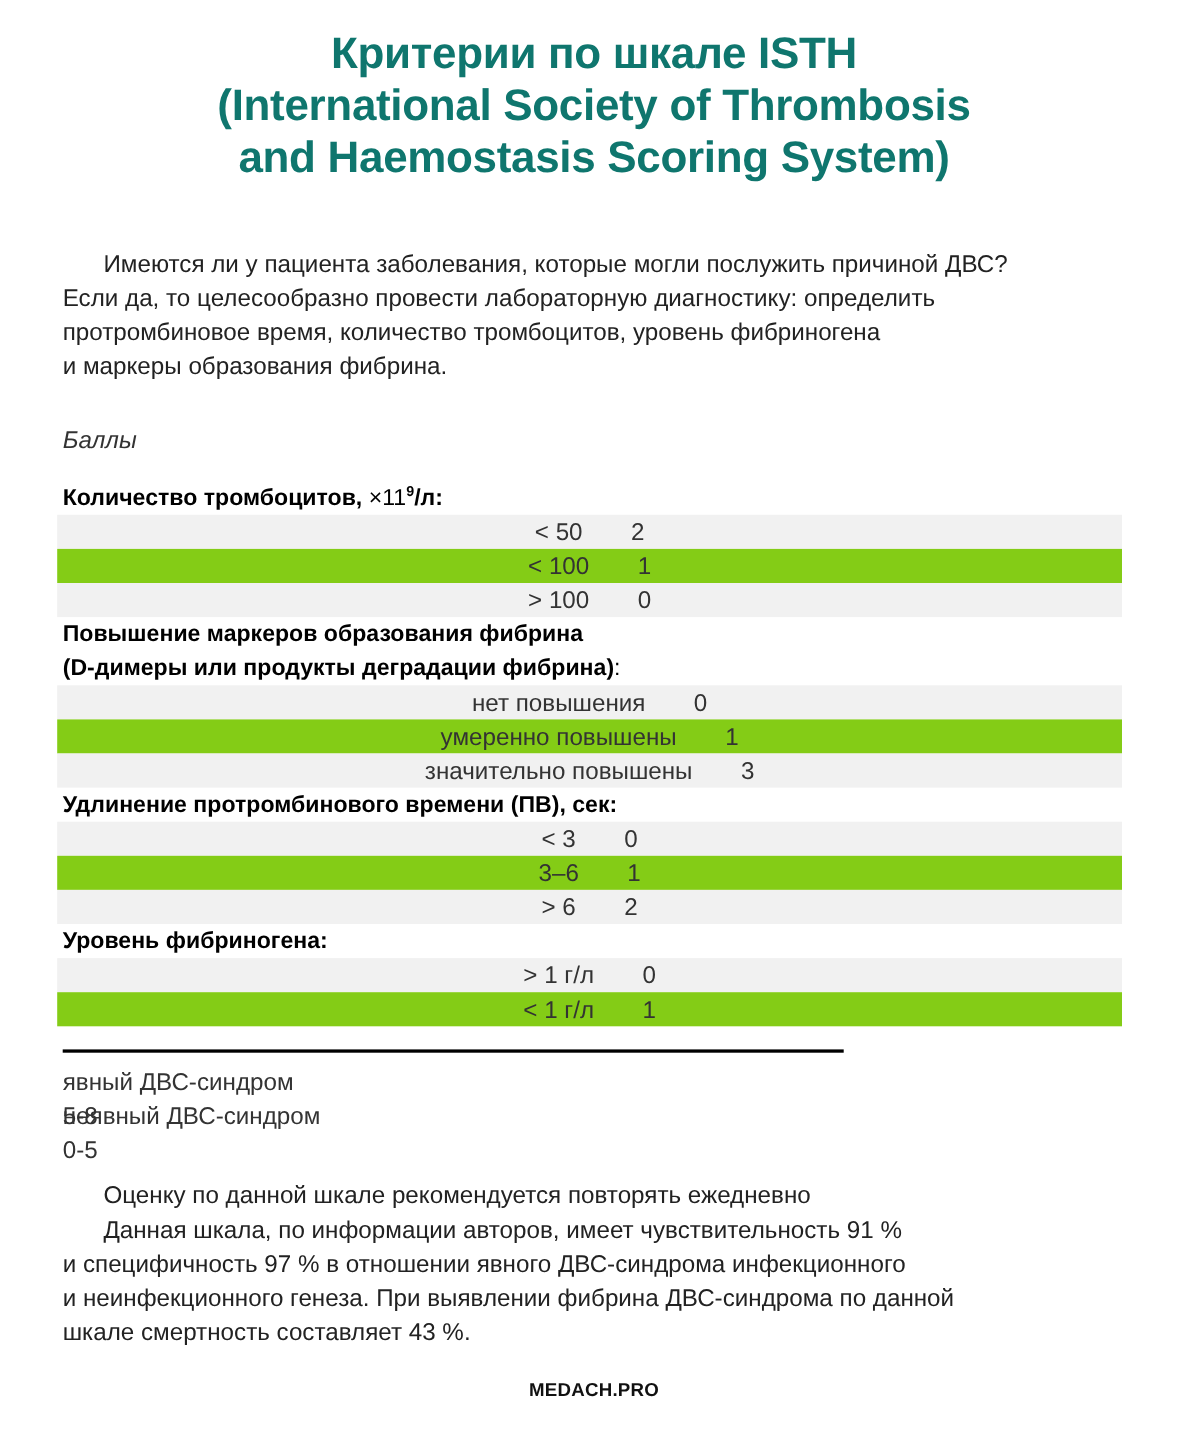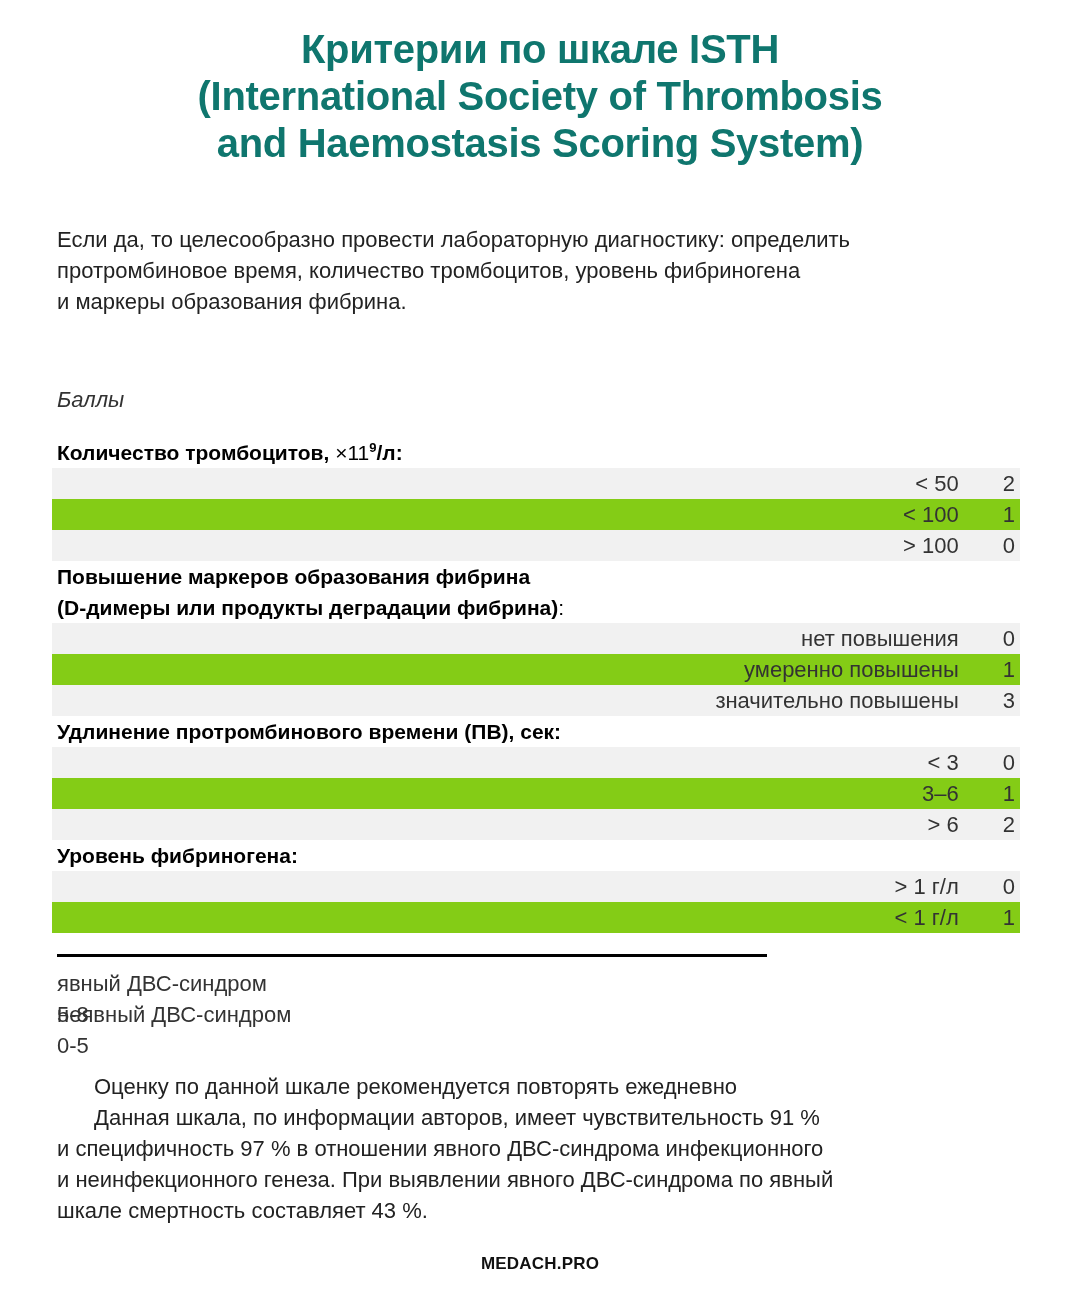--- a/index.html
+++ b/index.html
@@ -27,21 +27,21 @@
   .table {
     position: absolute; left: 52px; top: 437px; width: 968px;
   }
   .section-title {
     font-weight: bold; font-size: 21px; line-height: 31px; height: 31px;
     padding-left: 5px; color: #000; white-space: nowrap;
   }
   .section-title .unit-plain { font-weight: normal; }
   .section-title sup { font-size: 13px; line-height: 0; }
   .row {
-    height: 31px; line-height: 31px; display: flex; justify-content: flex-end;
+    height: 31px; line-height: 31px; display: flex; justify-content: center;
     font-size: 22px; color: #333; padding: 0 5px; gap: 44px;
   }
   .row.odd { background: #f1f1f1; }
   .row.even { background: #84cc16; }
   .rule {
     position: absolute; left: 57px; top: 954px; width: 710px; height: 3px; background: #000;
   }
   .summary {
     position: absolute; left: 57px; top: 968px; width: 958px;
     font-size: 22px; color: #333;
@@ -61,20 +61,21 @@
 </head>
 <body>
 
 <div class="title">
   <div>Критерии по шкале ISTH</div>
   <div>(International Society of Thrombosis</div>
   <div>and Haemostasis Scoring System)</div>
 </div>
 
 <div class="intro">
+  <div class="line indent">Имеются ли у пациента заболевания, которые могли послужить причиной ДВС?</div>
   <div class="line">Если да, то целесообразно провести лабораторную диагностику: определить</div>
   <div class="line">протромбиновое время, количество тромбоцитов, уровень фибриногена</div>
   <div class="line">и маркеры образования фибрина.</div>
 </div>
 
 <div class="table-head">
   <span>Баллы</span>
 </div>
 
 <div class="table">
@@ -148,17 +149,17 @@
   <div class="srow">
     <span>неявный ДВС-синдром</span>
     <span>0-5</span>
   </div>
 </div>
 
 <div class="notes">
   <div class="line indent">Оценку по данной шкале рекомендуется повторять ежедневно</div>
   <div class="line indent">Данная шкала, по информации авторов, имеет чувствительность 91 %</div>
   <div class="line">и специфичность 97 % в отношении явного ДВС-синдрома инфекционного</div>
-  <div class="line">и неинфекционного генеза. При выявлении явного ДВС-синдрома по явный</div>
+  <div class="line">и неинфекционного генеза. При выявлении фибрина ДВС-синдрома по данной</div>
   <div class="line">шкале смертность составляет 43 %.</div>
 </div>
 
 <div class="footer">MEDACH.PRO</div>
 
 </body></html>

